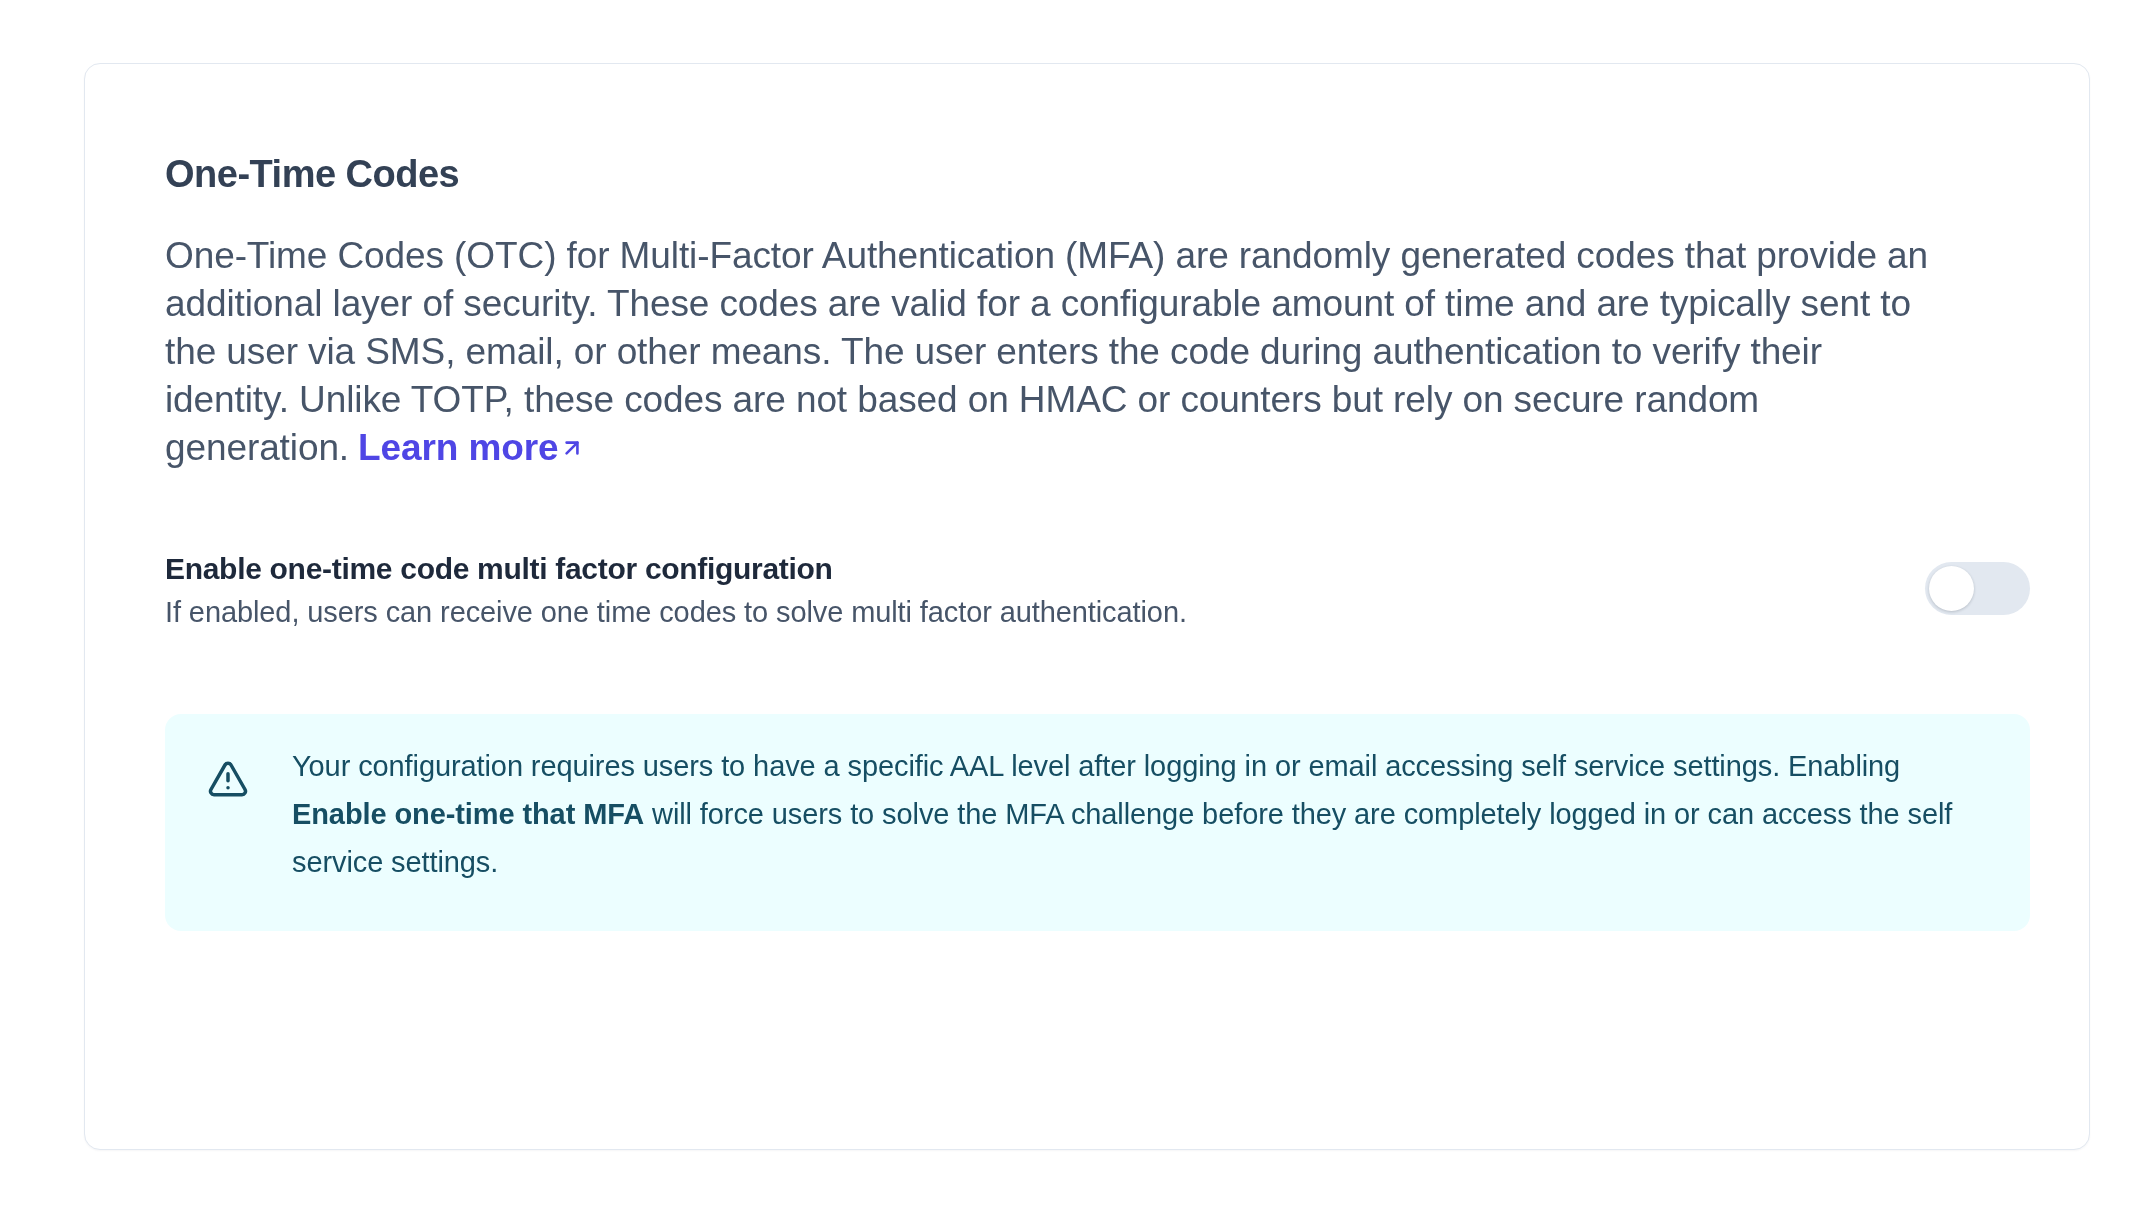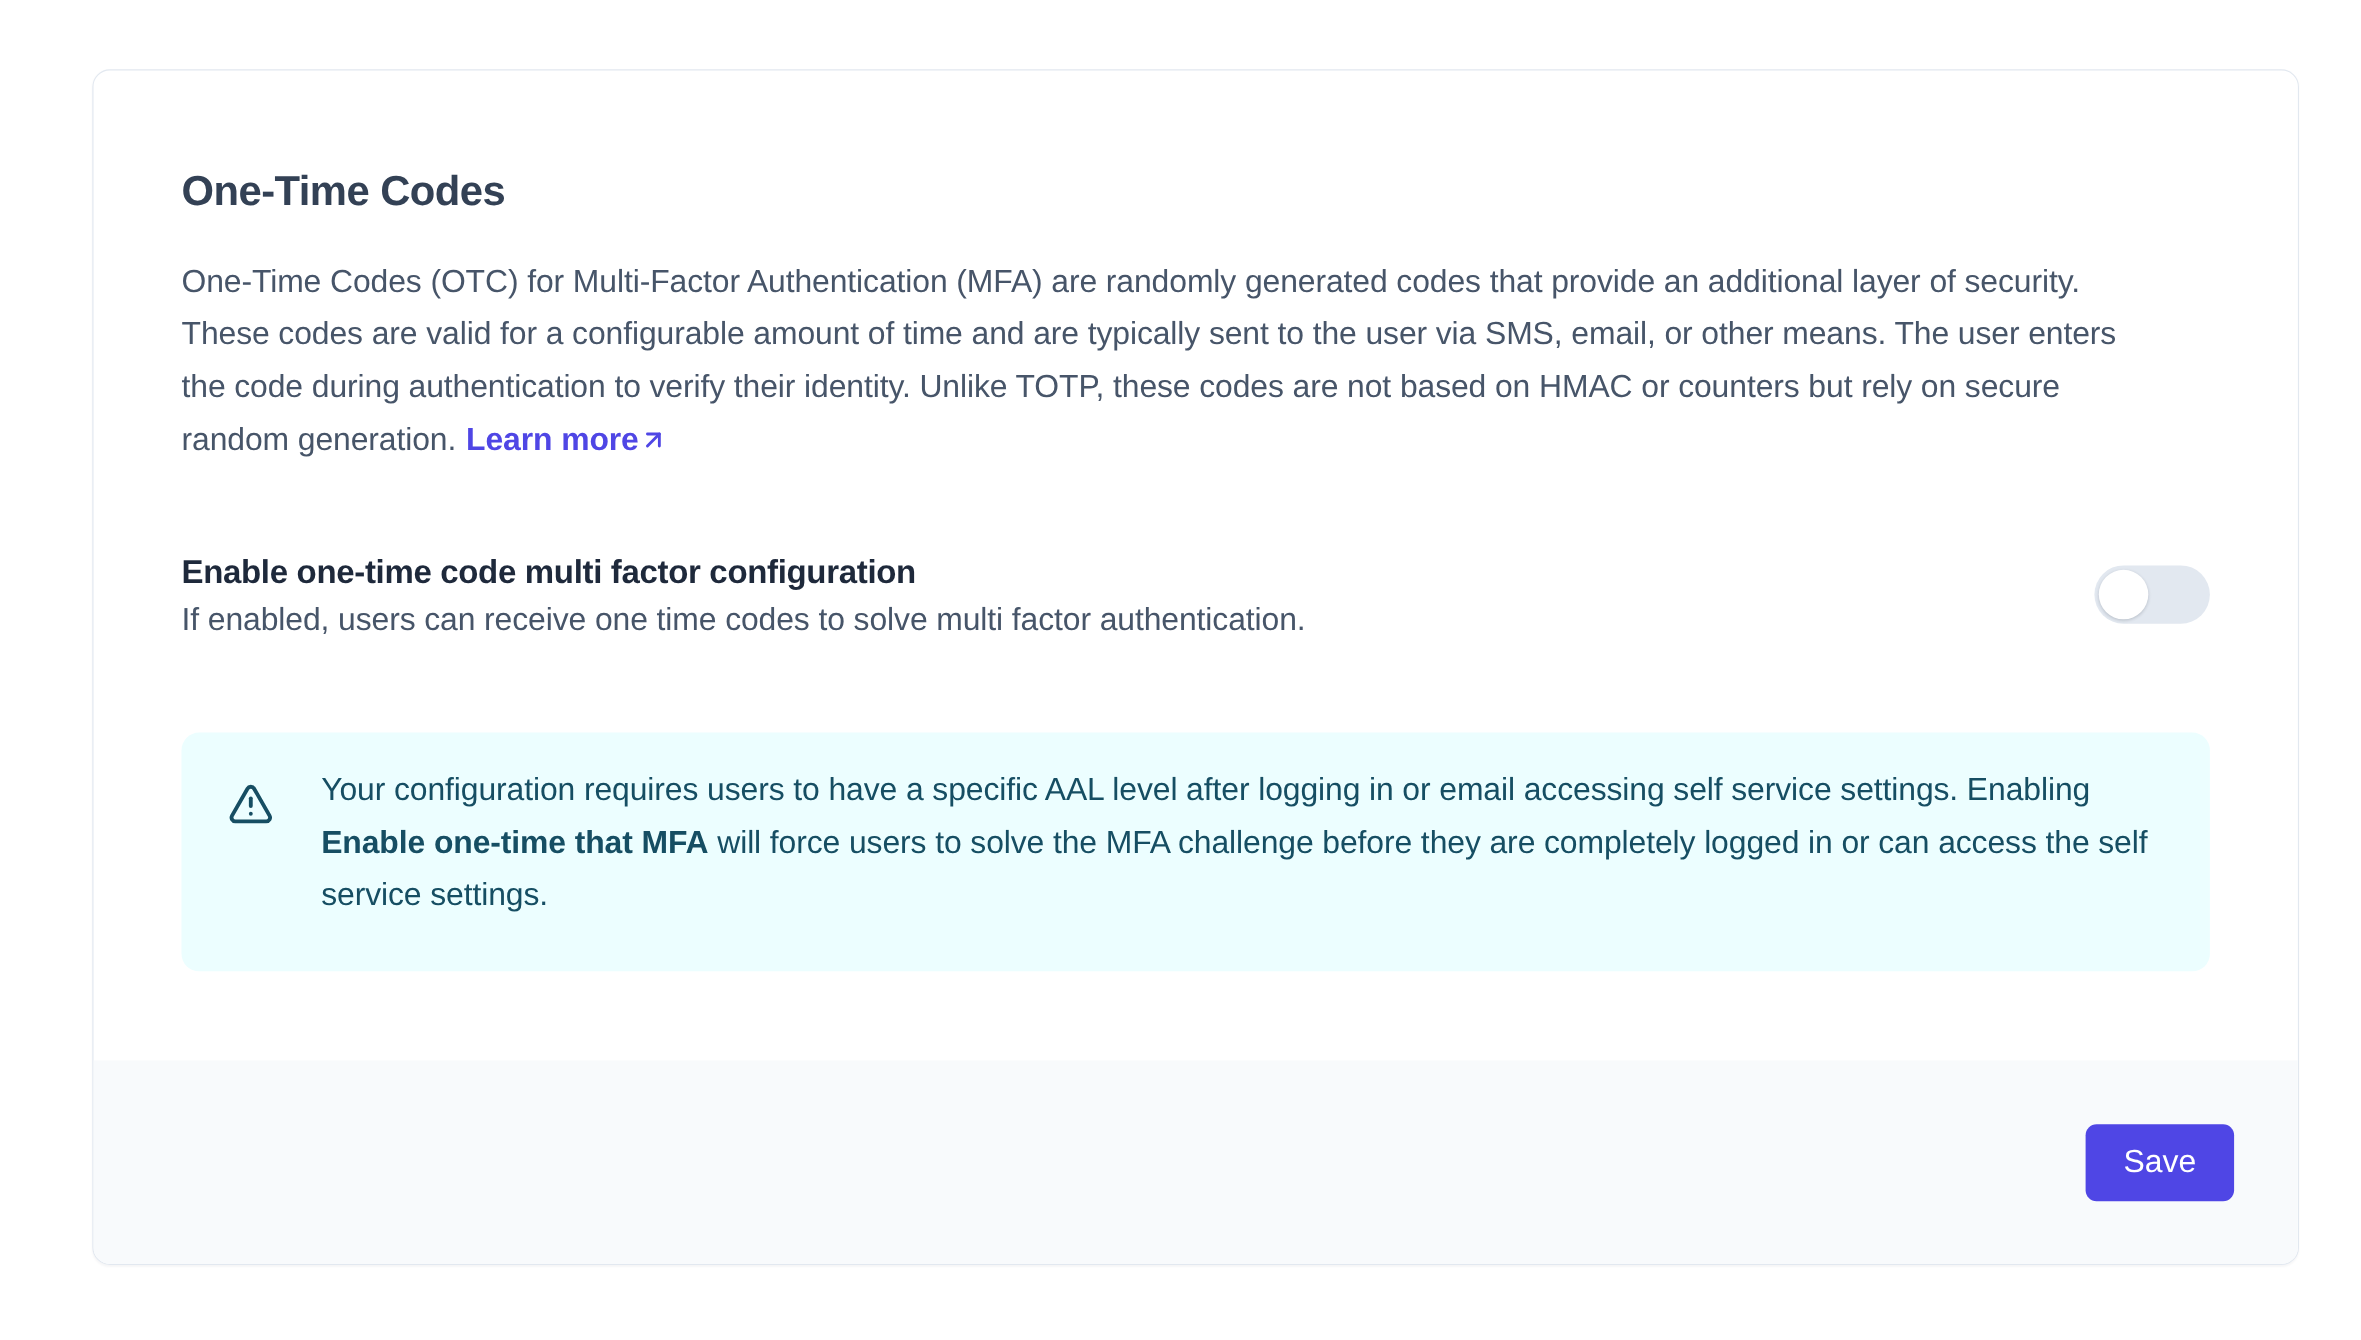--- a/index.html
+++ b/index.html
@@ -24,38 +24,38 @@
   }
   .card{
     position:absolute;
     left:84px;top:63px;
     width:2006px;height:1087px;
     background:#ffffff;
     border:1px solid var(--card-border);
     border-radius:16px;
     box-shadow:0 1px 2px rgba(15,23,42,0.04);
     display:flex;
-    flex-direction:column;
+    flex-direction:row;
     overflow:hidden;
   }
   .card-content{
     padding:86px 80px 0 80px;
     flex:0 0 auto;
   }
   .card-title{
     margin:0 0 34px 0;
     font-size:38px;
     line-height:48px;
     font-weight:700;
     letter-spacing:-0.5px;
     color:var(--title-text);
   }
   .card-description{
     margin:0;
-    font-size:29px;
+    font-size:37px;
     line-height:48px;
     color:var(--body-text);
     max-width:1780px;
     letter-spacing:-0.1px;
   }
   .learn-more-link{
     color:var(--accent);
     font-weight:700;
     text-decoration:none;
     white-space:nowrap;

